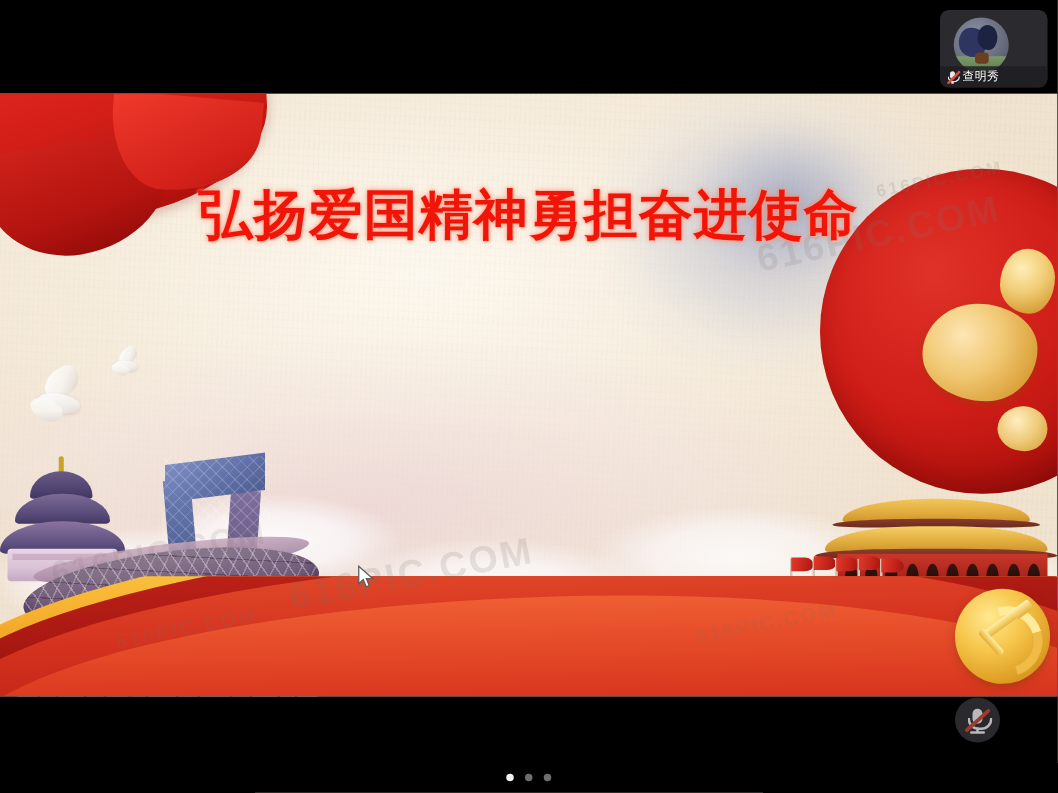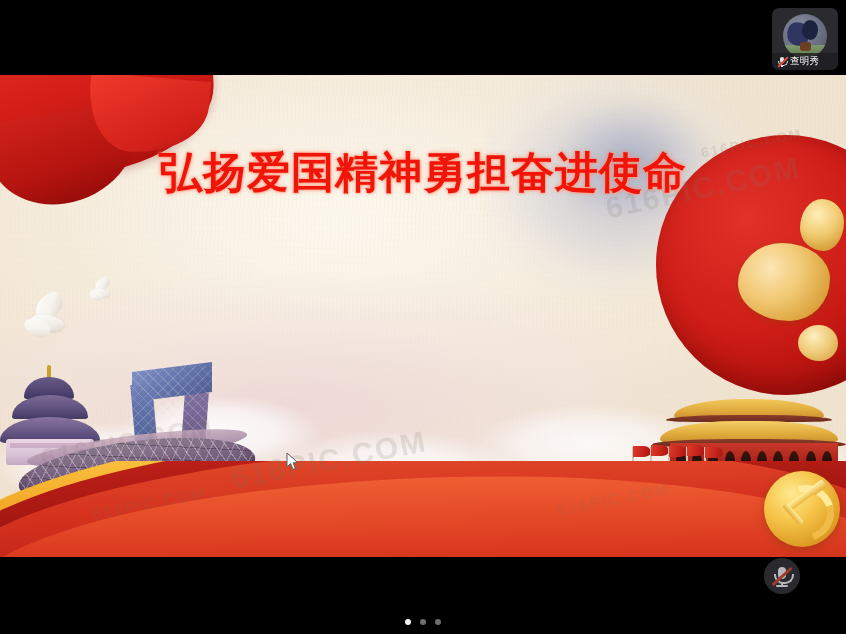--- a/index.html
+++ b/index.html
@@ -434,21 +434,21 @@
   .wm-2 { left: 604px; top: 96px;  font-size: 30px; transform: rotate(-12deg); color: rgba(130,120,115,.17); }
   .wm-3 { left: 40px;  top: 352px; font-size: 26px; transform: rotate(-11deg); color: rgba(120,110,105,.13); }
   .wm-4 { left: 92px;  top: 420px; font-size: 16px; transform: rotate(-11deg); color: rgba(120,110,105,.14); }
   .wm-5 { left: 556px; top: 416px; font-size: 16px; transform: rotate(-11deg); color: rgba(120,110,105,.14); }
   .wm-6 { left: 700px; top: 60px;  font-size: 14px; transform: rotate(-11deg); color: rgba(120,115,115,.16); }
 
   
   .self-view {
     position: absolute;
     right: 8px; top: 8px;
-    width: 66px; height: 62px;
+    width: 86px; height: 62px;
     background: #2b2b2f;
     border-radius: 7px;
     overflow: hidden;
     z-index: 60;
     box-shadow: 0 1px 4px rgba(0,0,0,.6);
   }
   .self-view .avatar {
     position: absolute;
     left: 11px; top: 6px;
     width: 44px; height: 44px;

